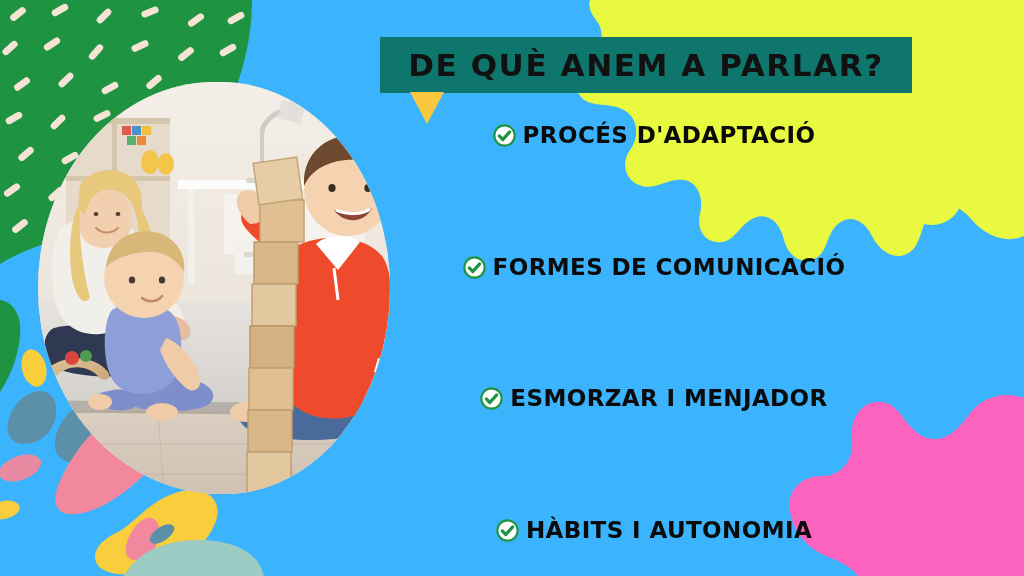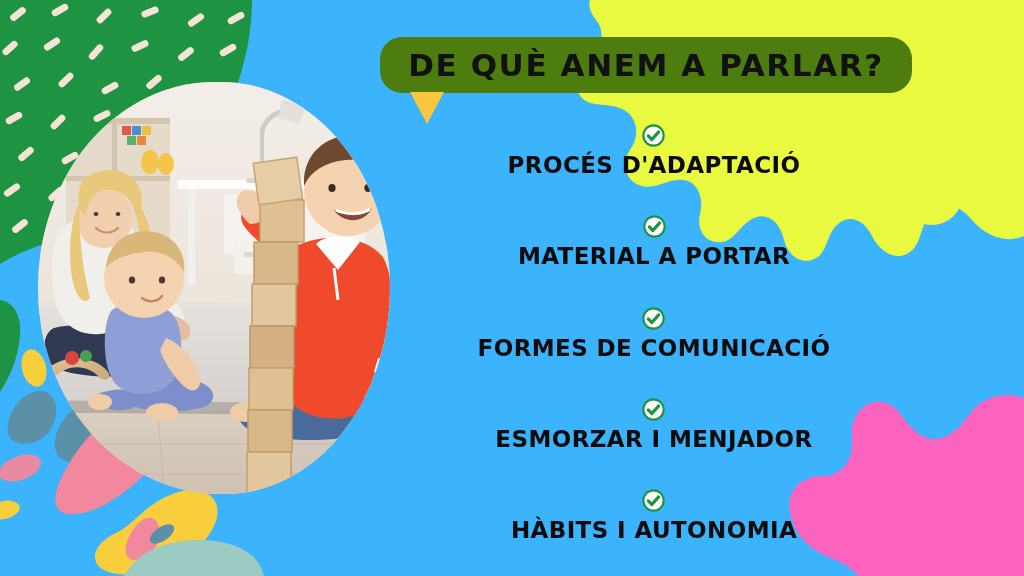--- a/index.html
+++ b/index.html
@@ -52,26 +52,25 @@
   }
   .photo-blob svg { position:absolute; inset:0; width:100%; height:100%; }
 
   
   .banner {
     position: absolute;
     left: 380px;
     top: 37px;
     width: 532px;
     height: 56px;
-    background: #4d7c0f;
+    background: #0f766e;
     z-index: 6;
     display: flex;
     align-items: center;
     justify-content: center;
-    border-radius: 22px;
   }
   .banner-tail {
     position: absolute;
     left: 410px;
     top: 92px;
     width: 0;
     height: 0;
     border-left: 17px solid transparent;
     border-right: 17px solid transparent;
     border-top: 32px solid #F9C83F;
@@ -99,21 +98,20 @@
     flex-direction: column;
     justify-content: space-between;
     align-items: center;
     padding: 4px 0 8px 0;
   }
   .list-item {
     display: flex;
     align-items: center;
     gap: 7px;
     white-space: nowrap;
-    flex-direction: column;
   }
   .check-icon {
     flex: 0 0 auto;
     width: 23px;
     height: 23px;
     display: block;
   }
   .item-label {
     font-family: "DejaVu Sans", "Liberation Sans", sans-serif;
     font-size: 23px;
@@ -473,27 +471,20 @@
   </div>
   <div class="banner-tail"></div>
 
   <ul class="list" id="topic-list">
       <li class="list-item">
         <svg class="check-icon" viewBox="0 0 24 24">
           <circle cx="12" cy="12" r="10.6" fill="#ffffff" stroke="#1E9443" stroke-width="2.2"></circle>
           <path d="M6.6 12.4 L10.3 16.2 L17.4 8.2" fill="none" stroke="#1E9443" stroke-width="3.4" stroke-linecap="round" stroke-linejoin="round"></path>
         </svg>
         <span class="item-label">Procés d'adaptació</span>
-      </li>
-      <li class="list-item">
-        <svg class="check-icon" viewBox="0 0 24 24">
-          <circle cx="12" cy="12" r="10.6" fill="#ffffff" stroke="#1E9443" stroke-width="2.2"></circle>
-          <path d="M6.6 12.4 L10.3 16.2 L17.4 8.2" fill="none" stroke="#1E9443" stroke-width="3.4" stroke-linecap="round" stroke-linejoin="round"></path>
-        </svg>
-        <span class="item-label">Material a portar</span>
       </li>
       <li class="list-item">
         <svg class="check-icon" viewBox="0 0 24 24">
           <circle cx="12" cy="12" r="10.6" fill="#ffffff" stroke="#1E9443" stroke-width="2.2"></circle>
           <path d="M6.6 12.4 L10.3 16.2 L17.4 8.2" fill="none" stroke="#1E9443" stroke-width="3.4" stroke-linecap="round" stroke-linejoin="round"></path>
         </svg>
         <span class="item-label">Formes de comunicació</span>
       </li>
       <li class="list-item">
         <svg class="check-icon" viewBox="0 0 24 24">

